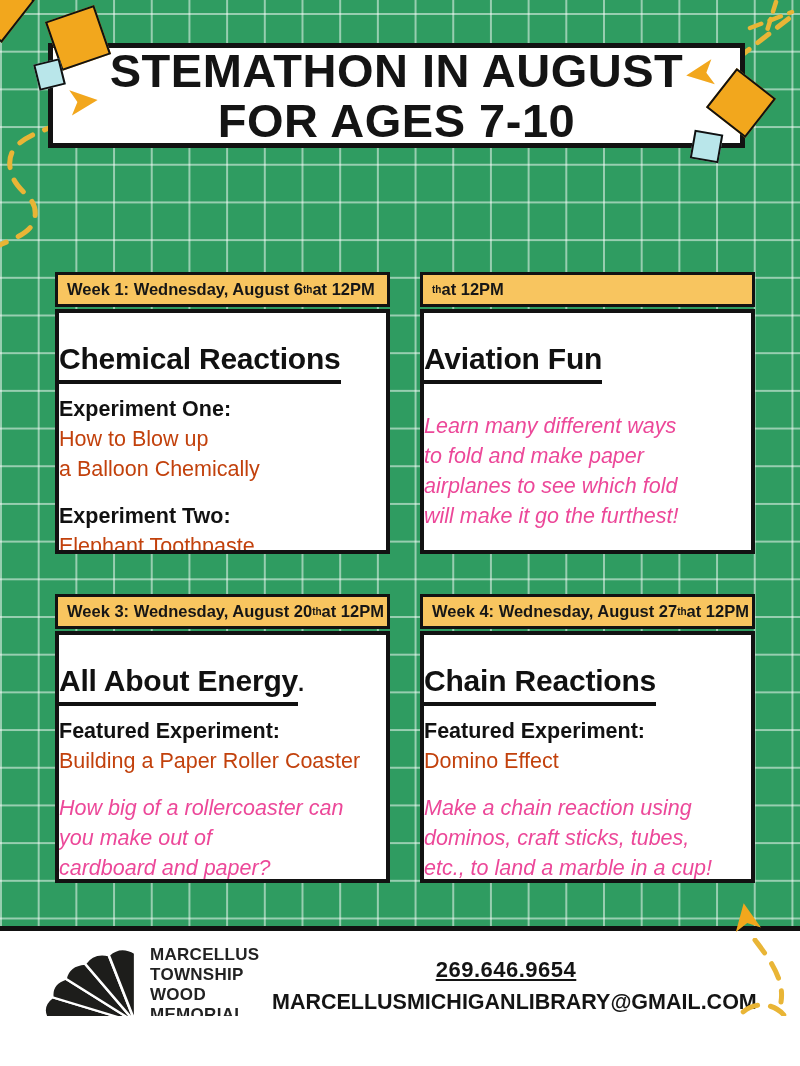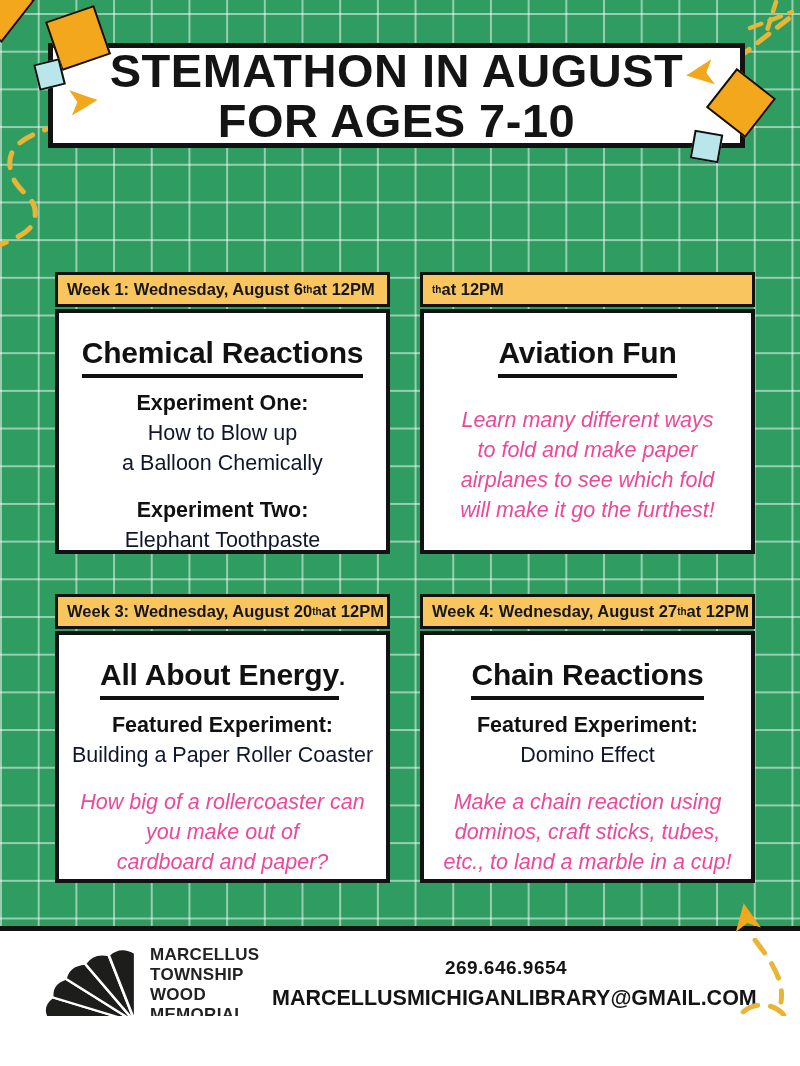--- a/index.html
+++ b/index.html
@@ -31,31 +31,31 @@
   .card.c3{left:55px;top:550px;}
   .card.c4{left:420px;top:550px;}
   .card-header{
     background:#f8c55f;border:3px solid #121212;box-sizing:border-box;height:35px;
     display:flex;align-items:center;padding:0 9px;
     font-size:16.5px;font-weight:700;color:#161616;white-space:nowrap;
   }
   .card-header sup{font-size:10px;font-weight:700;line-height:0;}
   .card-body{
     background:#ffffff;border:4px solid #121212;box-sizing:border-box;margin-top:2px;
-    text-align:center;padding-top:23px;overflow:hidden;
+    text-align:left;padding-top:29px;overflow:hidden;
   }
   .row1 .card-body{height:245px;}
   .row2 .card-body{height:252px;}
   .card-title-wrap{margin-bottom:10px;}
   .card-title{
     display:inline-block;font-size:30px;font-weight:800;letter-spacing:-.2px;color:#111;
     border-bottom:4px solid #111;padding-bottom:3px;line-height:1.15;white-space:nowrap;
   }
   .title-suffix{font-size:22px;font-weight:700;color:#111;}
-  .ln{font-size:21.5px;line-height:30px;color:#0f172a;}
+  .ln{font-size:21.5px;line-height:30px;color:#c2410c;}
   .b{font-weight:700;color:#111;}
   .i{font-style:italic;color:#ec4899;}
   .gap{margin-top:17px;}
   .gaplg{margin-top:27px;}
   
   .footer{
     position:absolute;left:0;top:926px;width:800px;height:140px;background:#ffffff;
     border-top:5px solid #111;box-sizing:border-box;z-index:2;padding-left:36px;
   }
   .logo{position:absolute;left:0;top:0;width:270px;height:135px;}
@@ -64,21 +64,21 @@
     position:absolute;left:150px;top:14px;font-size:17px;font-weight:600;
     line-height:20px;letter-spacing:.3px;color:#222;
   }
   .logo-name{
     position:absolute;left:36px;top:88px;font-size:43px;font-weight:700;
     letter-spacing:3.5px;color:#1d1d1b;line-height:1;white-space:nowrap;
   }
   .contact{
     position:absolute;left:272px;top:26px;width:468px;text-align:center;color:#141414;
   }
-  .contact .phone{font-size:19px;font-weight:800;letter-spacing:.5px;}
+  .contact .phone{font-size:22px;font-weight:800;letter-spacing:.5px;text-decoration:underline;}
   .contact .email{font-size:21.5px;font-weight:800;margin-top:7px;white-space:nowrap;}
   .contact .addr{font-size:20px;font-weight:800;margin-top:7px;letter-spacing:.3px;}
   
   .sq{position:absolute;box-sizing:border-box;border:2px solid #111;z-index:3;}
   .sq.orange{background:#f2a71d;}
   .sq.cyan{background:#b9e6ea;}
   .arrow{
     position:absolute;z-index:3;color:#f2a71d;font-size:40px;line-height:1;
     font-family:"DejaVu Sans",sans-serif;
   }

